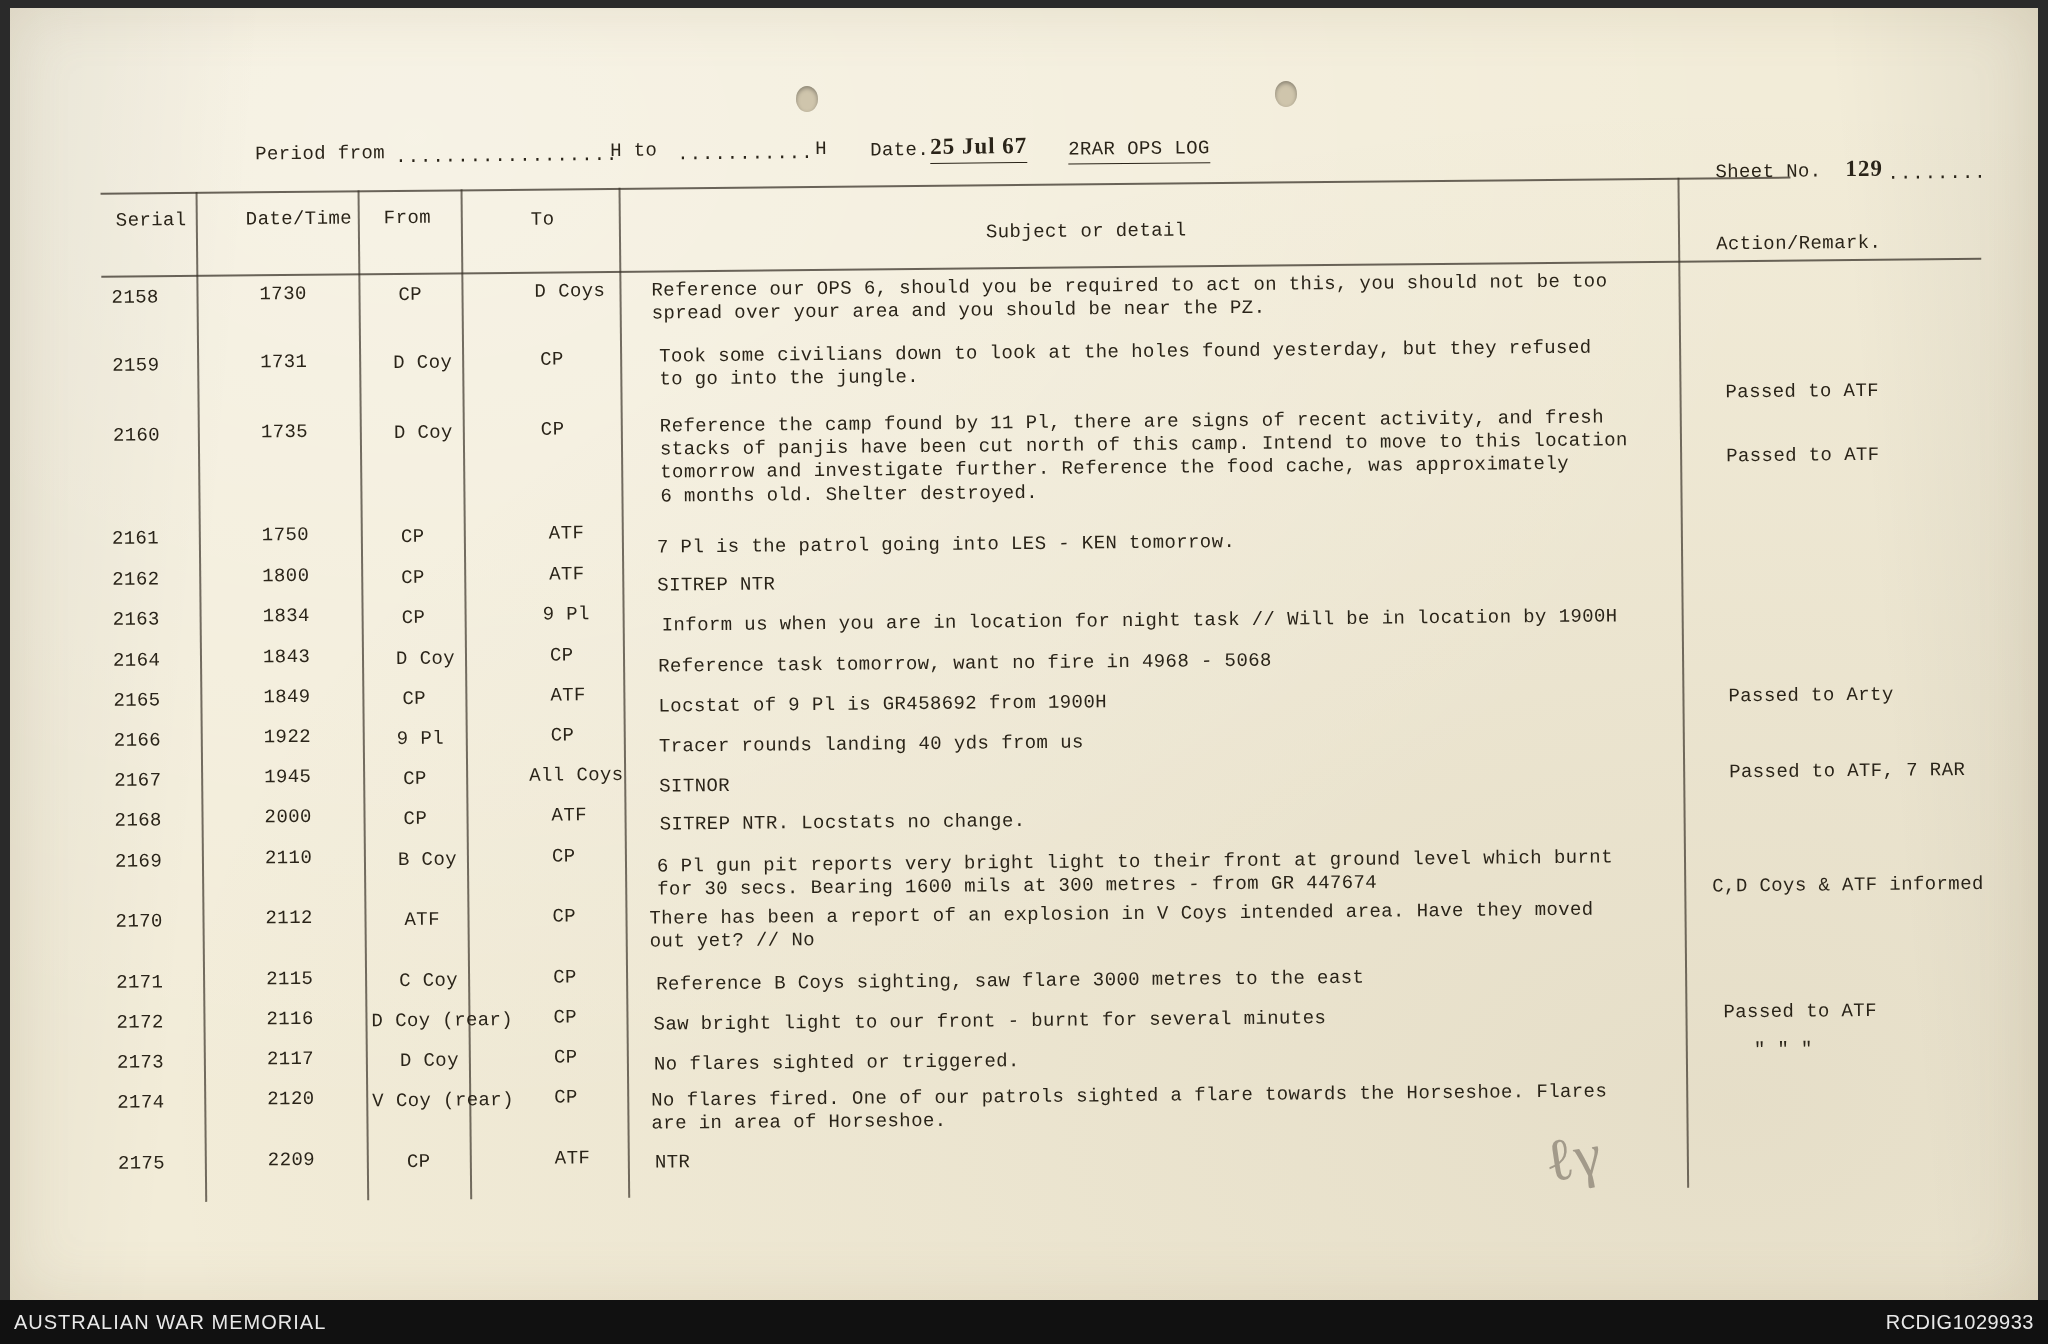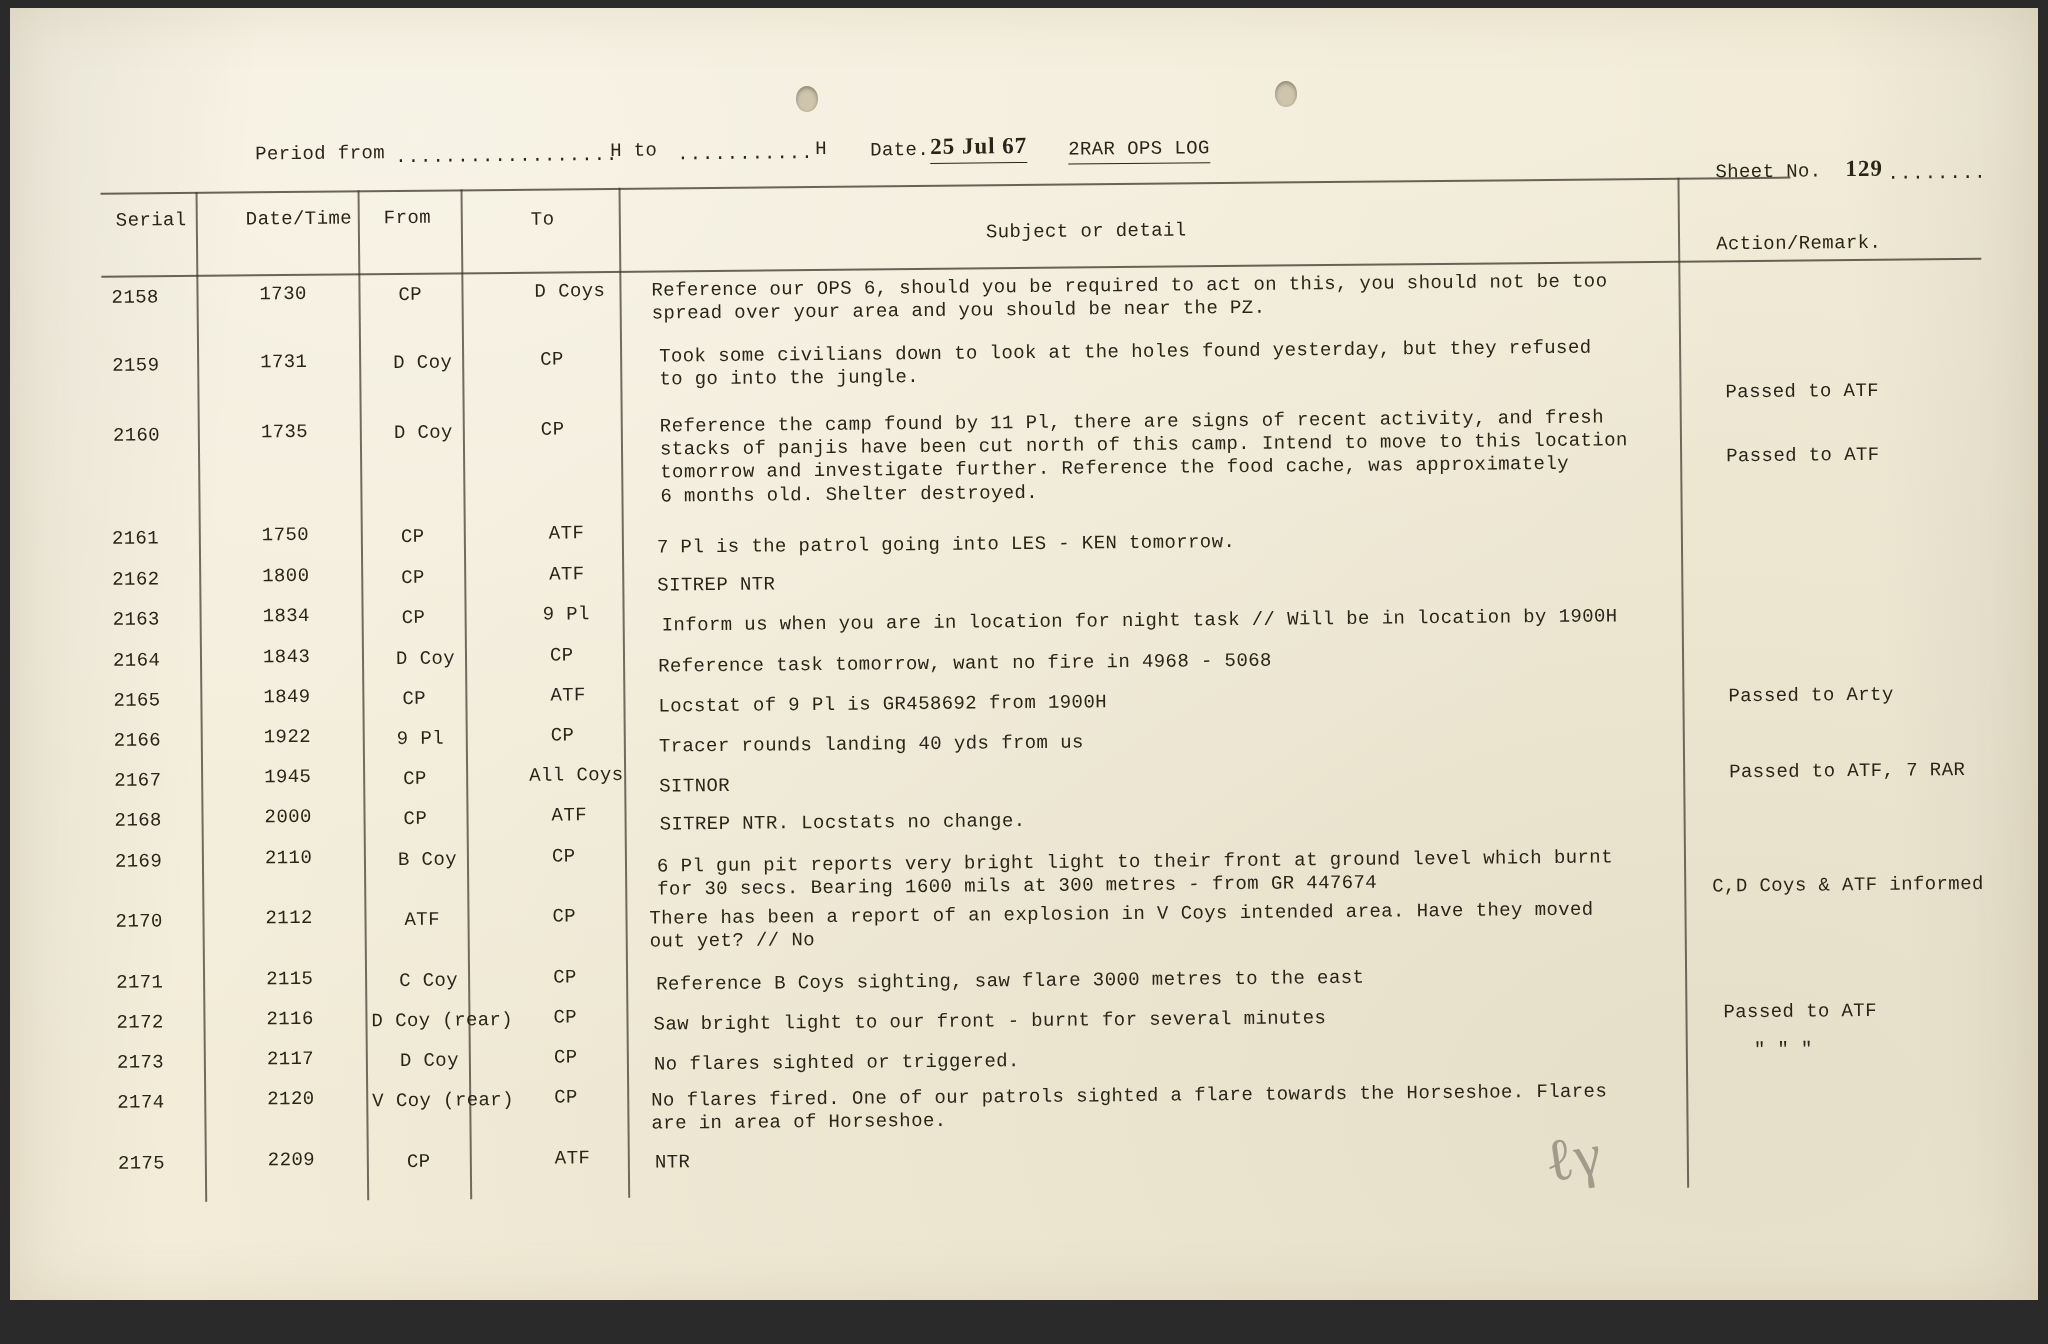--- a/index.html
+++ b/index.html
@@ -323,14 +323,18 @@
       <div class="row-cell" style="left:253px; top:1134px;">2209</div>
       <div class="row-cell" style="left:392px; top:1137px;">CP</div>
       <div class="row-cell" style="left:540px; top:1135px;">ATF</div>
       <div class="detail" style="left:640px; top:1140px;">NTR</div>
       <div class="remark" style="left:1718px; top:1140px;"></div>
 
       <div class="scribble">ℓγ</div>
     </div>
   </div>
 
+  <div class="footer">
+    <div class="left">AUSTRALIAN WAR MEMORIAL</div>
+    <div class="right">RCDIG1029933</div>
+  </div>
 
 </div>
 
 </body></html>

